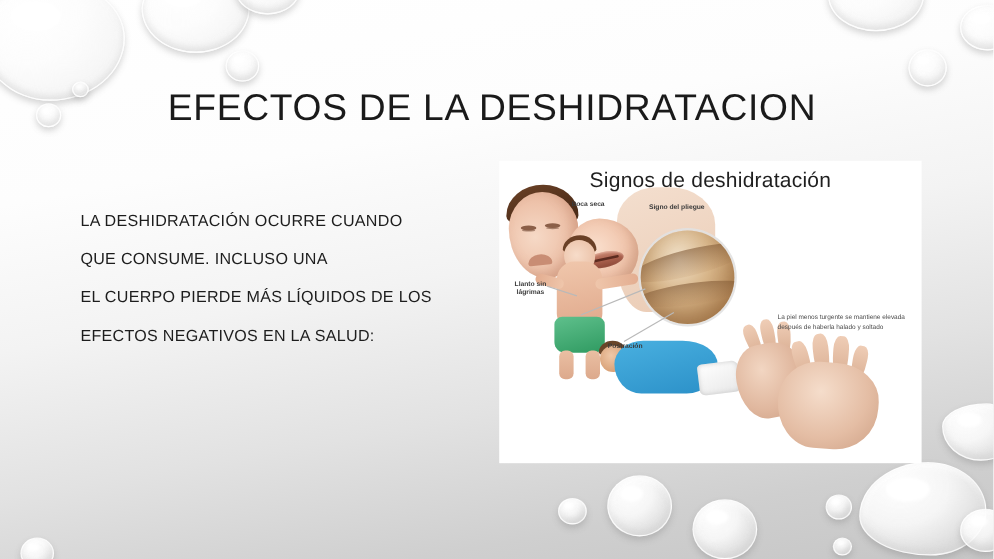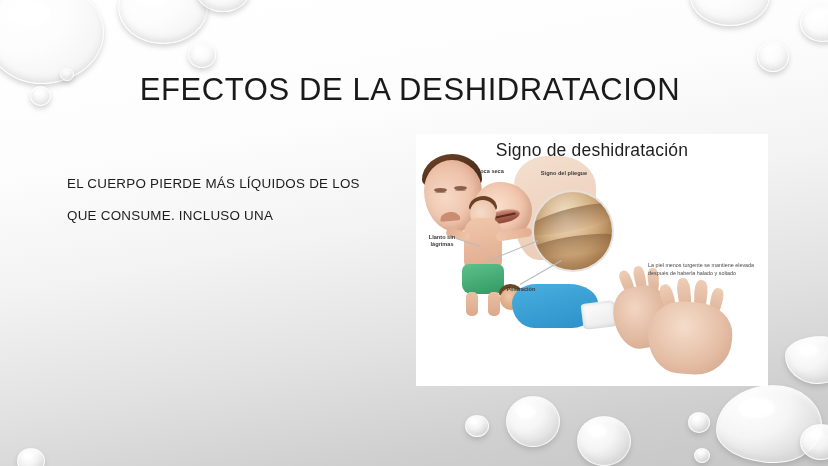--- a/index.html
+++ b/index.html
@@ -325,27 +325,29 @@
     <div class="drop d14"></div>
     <div class="drop blob d15"></div>
     <div class="drop blob2 d16"></div>
     <div class="drop d17"></div>
     <div class="drop d18"></div>
   </div>
 
   <div class="title">EFECTOS DE LA DESHIDRATACION</div>
 
   <div class="body-copy">
+    <span class="ln">LA DESHIDRATACIÓN OCURRE CUANDO</span>
+    <span class="ln">QUE CONSUME. INCLUSO UNA</span>
     <span class="ln">EL CUERPO PIERDE MÁS LÍQUIDOS DE LOS</span>
-    <span class="ln">QUE CONSUME. INCLUSO UNA</span>
+    <span class="ln">EFECTOS NEGATIVOS EN LA SALUD:</span>
   </div>
 
   <div class="picture">
 
-    <div class="pic-title">Signo de deshidratación</div>
+    <div class="pic-title">Signos de deshidratación</div>
 
     <div class="ill torso-bg"></div>
 
     <div class="ill head-hair"></div>
     <div class="ill head-face"></div>
     <div class="ill eye-l"></div>
     <div class="ill eye-r"></div>
     <div class="ill mouth-sad"></div>
 
     <div class="ill mouth-zoom"></div>

